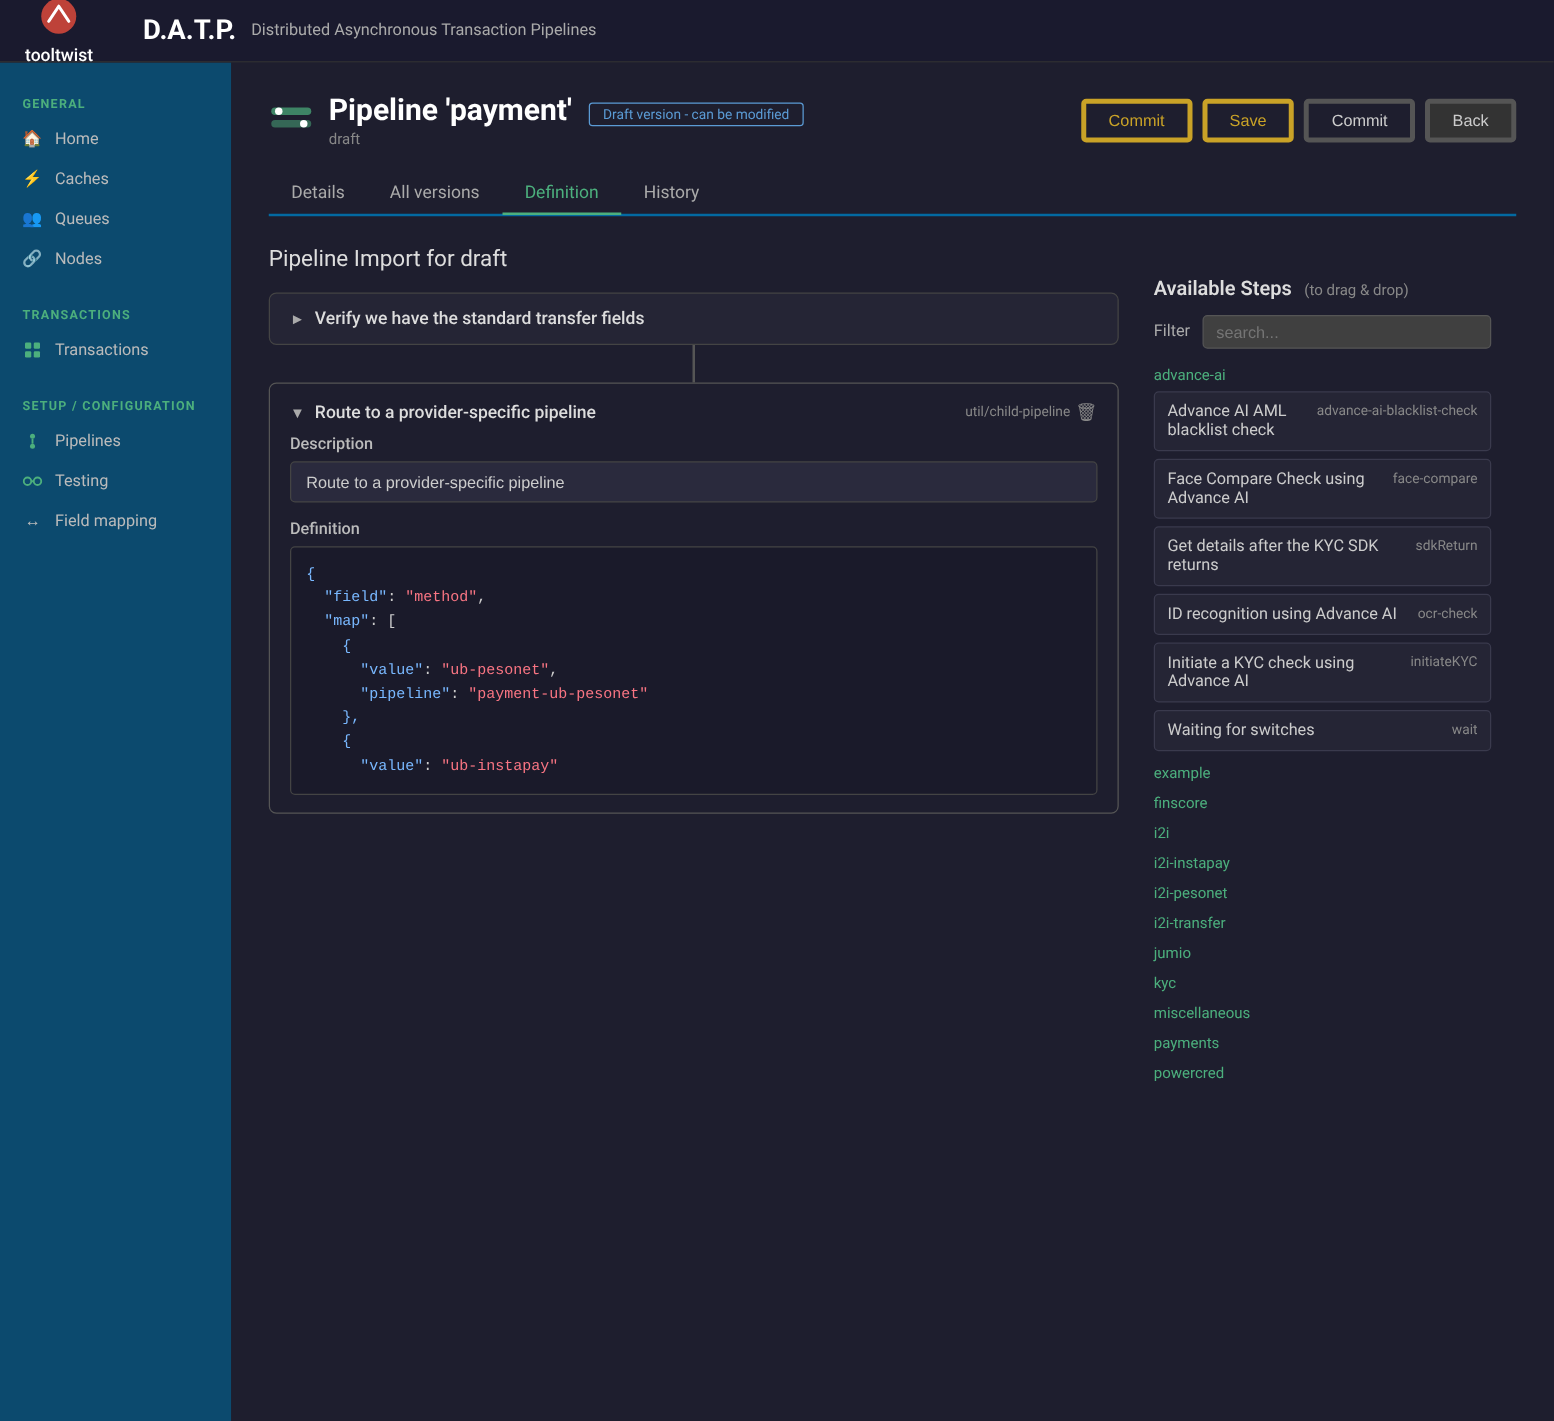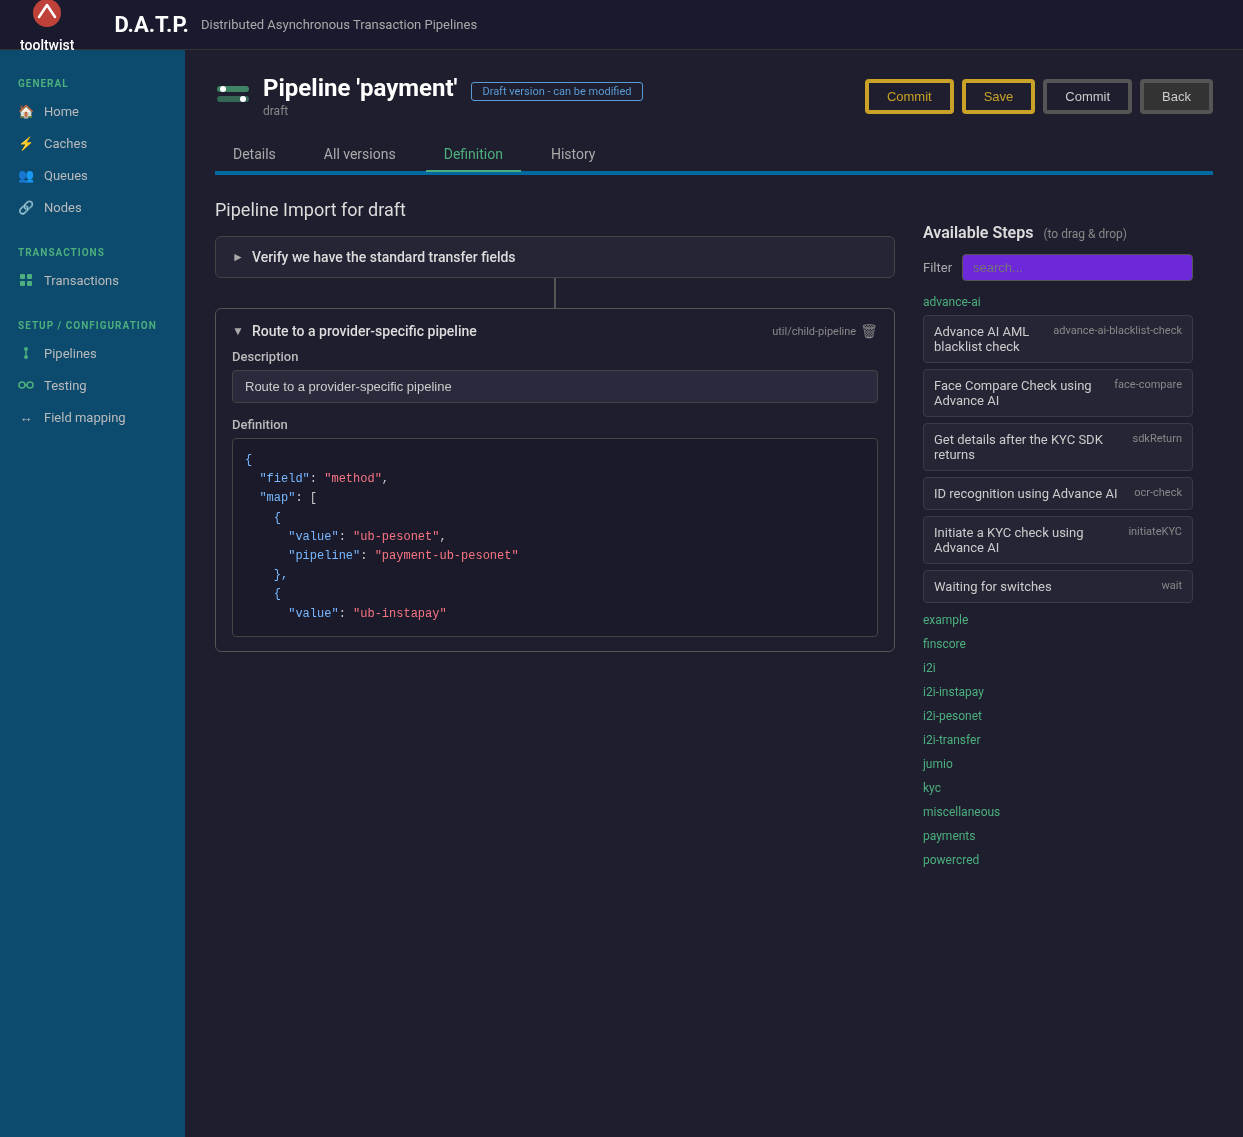--- a/index.html
+++ b/index.html
@@ -127,23 +127,23 @@
       color: #ccc;
     }
     .btn-commit { border-color: #c9a227; color: #c9a227; }
     .btn-save { border-color: #c9a227; color: #c9a227; }
     .btn-import { border-color: #555; color: #ccc; }
     .btn-back { background: #333; border-color: #555; color: #ccc; }
 
     
     .tabs {
       display: flex;
-      border-bottom: 4px solid #0369a1;
+      border-bottom: 2px solid #0369a1;
       margin-bottom: 24px;
-      gap: 12px;
+      gap: 0;
     }
     .tab {
       padding: 8px 18px;
       font-size: 14px;
       color: #aaa;
       cursor: pointer;
       border-bottom: 2px solid transparent;
       margin-bottom: -1px;
     }
     .tab.active { color: #4caf7d; border-bottom-color: #4caf7d; }
@@ -244,21 +244,21 @@
 
     .filter-row {
       display: flex;
       align-items: center;
       gap: 10px;
       margin-bottom: 14px;
     }
     .filter-label { font-size: 13px; color: #aaa; }
     .filter-input {
       flex: 1;
-      background: #6d28d9;
+      background: #404040;
       border: 1px solid #555;
       border-radius: 4px;
       color: #ccc;
       padding: 5px 10px;
       font-size: 13px;
     }
 
     .category-label {
       font-size: 12px;
       color: #4caf7d;

